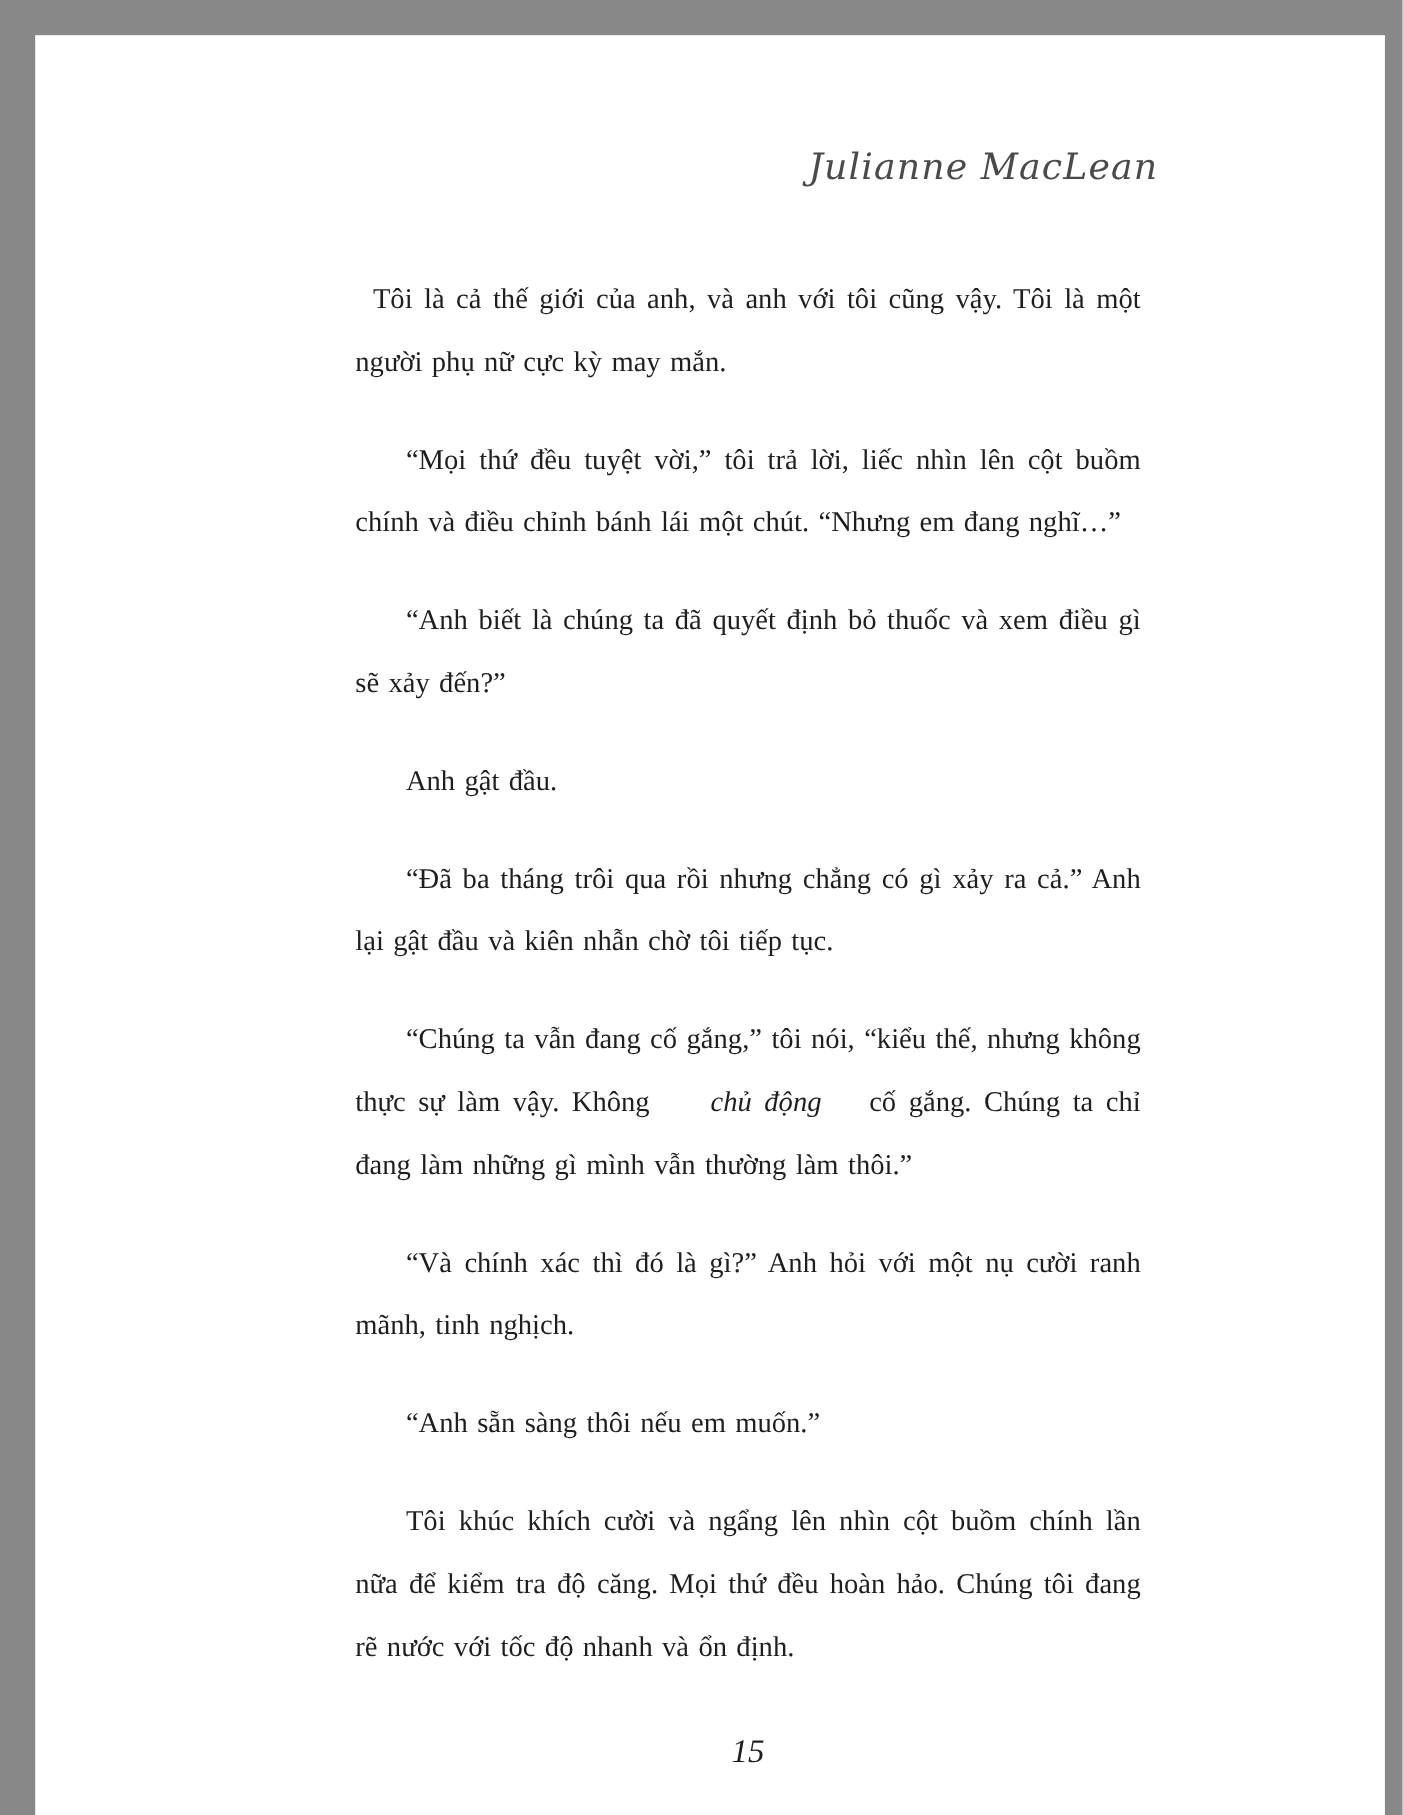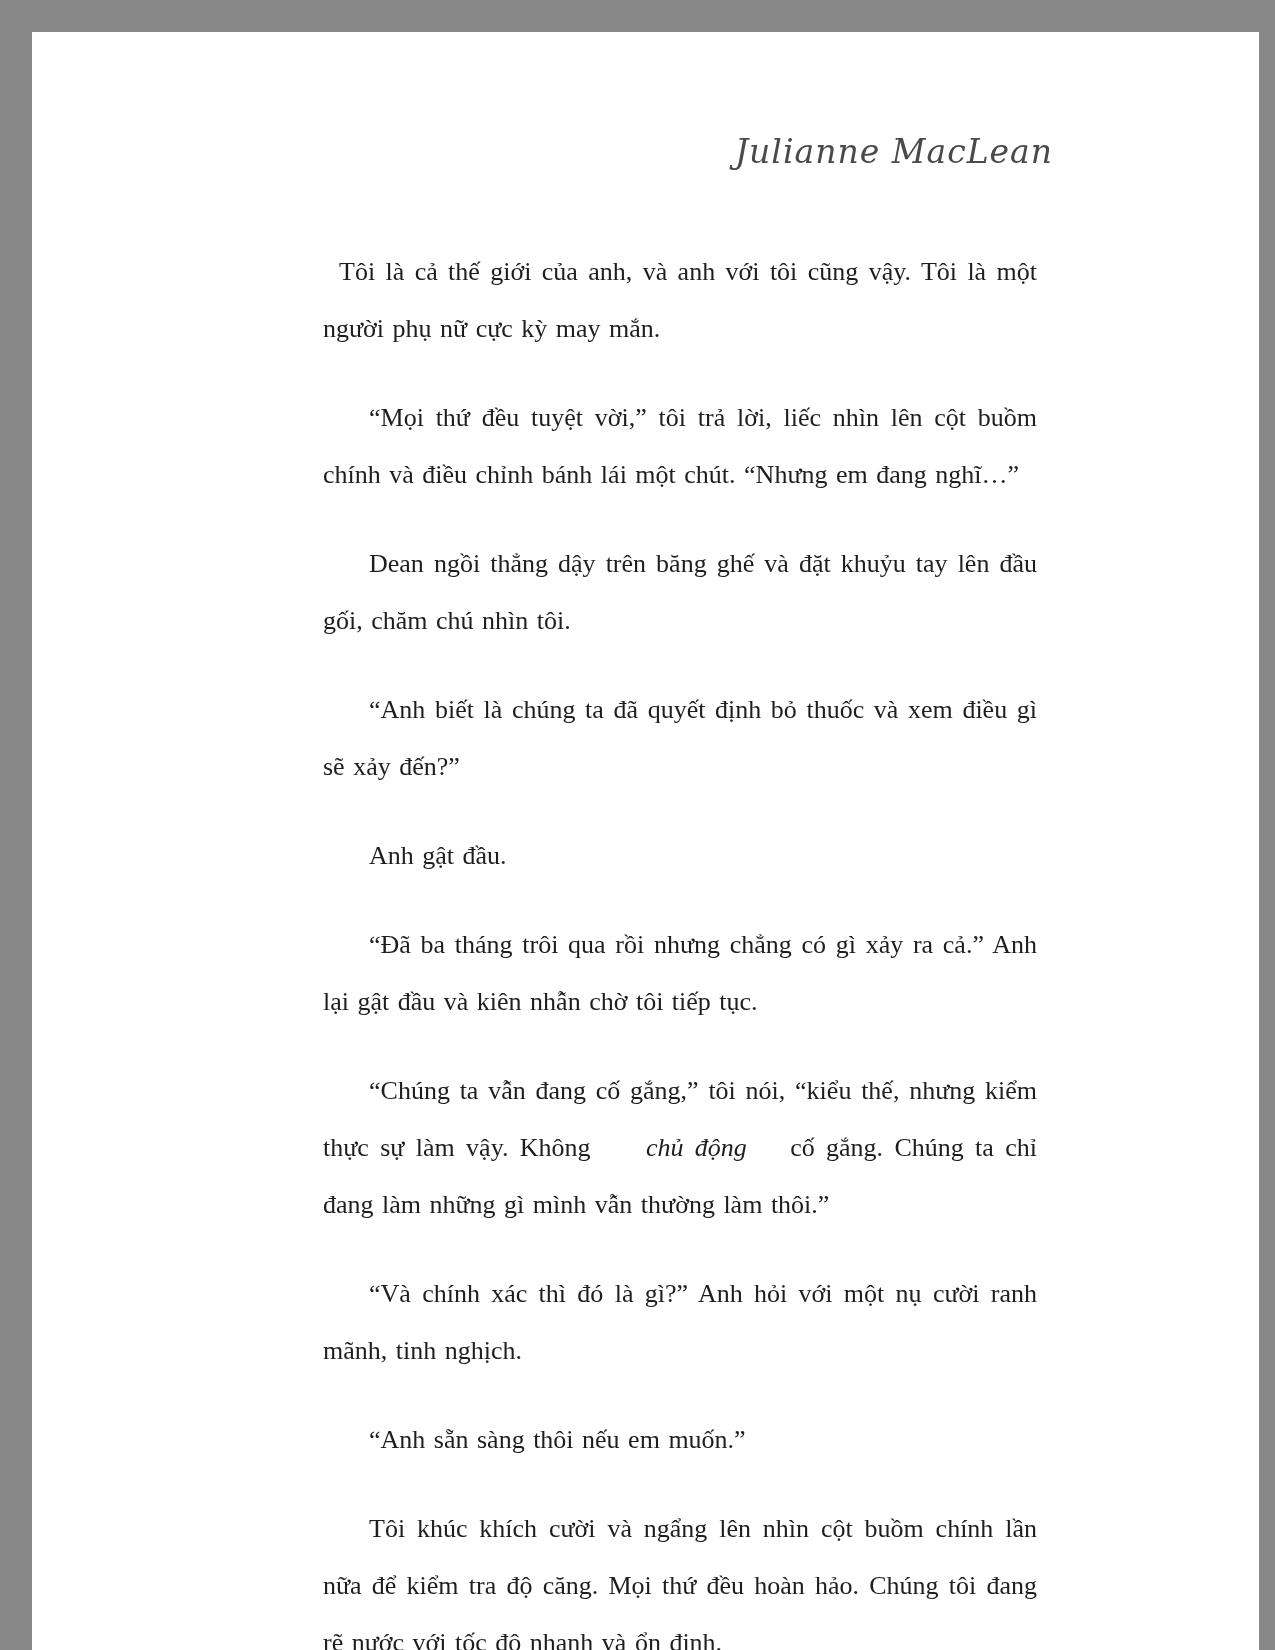--- a/index.html
+++ b/index.html
@@ -62,25 +62,27 @@
 <div class="page">
 
   <header class="running-header">
     <span>Julianne MacLean</span>
   </header>
 
   <main class="page-body">
     <div>
         <p class="para"><span>Tôi là cả thế giới của anh, và anh với tôi cũng vậy. Tôi là một người phụ nữ cực kỳ may mắn.</span></p>
         <p class="para indent"><span>“Mọi thứ đều tuyệt vời,” tôi trả lời, liếc nhìn lên cột buồm chính và điều chỉnh bánh lái một chút. “Nhưng em đang nghĩ…”</span></p>
-        <p class="para indent"><span>Dean ngồi thẳng dậy trên băng ghế và đặt khuỷu tay lên đầu gối, chăm chú nhìn tôi.</span></p>
         <p class="para indent"><span>“Anh biết là chúng ta đã quyết định bỏ thuốc và xem điều gì sẽ xảy đến?”</span></p>
         <p class="para indent"><span>Anh gật đầu.</span></p>
         <p class="para indent"><span>“Đã ba tháng trôi qua rồi nhưng chẳng có gì xảy ra cả.” Anh lại gật đầu và kiên nhẫn chờ tôi tiếp tục.</span></p>
-        <p class="para indent"><span>“Chúng ta vẫn đang cố gắng,” tôi nói, “kiểu thế, nhưng kiểm thực sự làm vậy. Không </span><em>chủ động</em><span> cố gắng. Chúng ta chỉ đang làm những gì mình vẫn thường làm thôi.”</span></p>
+        <p class="para indent"><span>“Chúng ta vẫn đang cố gắng,” tôi nói, “kiểu thế, nhưng không thực sự làm vậy. Không </span><em>chủ động</em><span> cố gắng. Chúng ta chỉ đang làm những gì mình vẫn thường làm thôi.”</span></p>
         <p class="para indent"><span>“Và chính xác thì đó là gì?” Anh hỏi với một nụ cười ranh mãnh, tinh nghịch.</span></p>
         <p class="para indent"><span>“Anh sẵn sàng thôi nếu em muốn.”</span></p>
         <p class="para indent"><span>Tôi khúc khích cười và ngẩng lên nhìn cột buồm chính lần nữa để kiểm tra độ căng. Mọi thứ đều hoàn hảo. Chúng tôi đang rẽ nước với tốc độ nhanh và ổn định.</span></p>
       </div>
   </main>
 
+  <footer class="page-number">
+    <span>15</span>
+  </footer>
 
 </div>
 
 </body></html>

